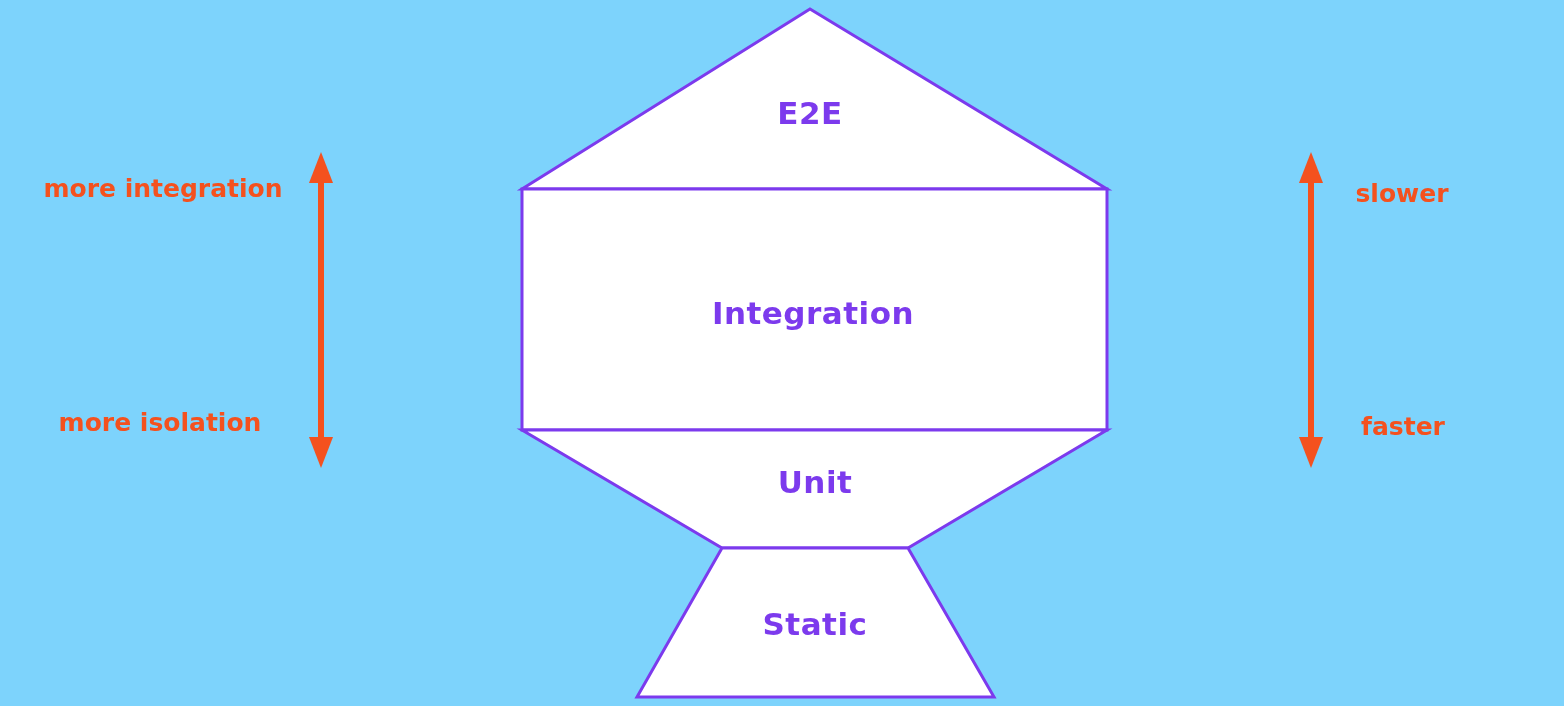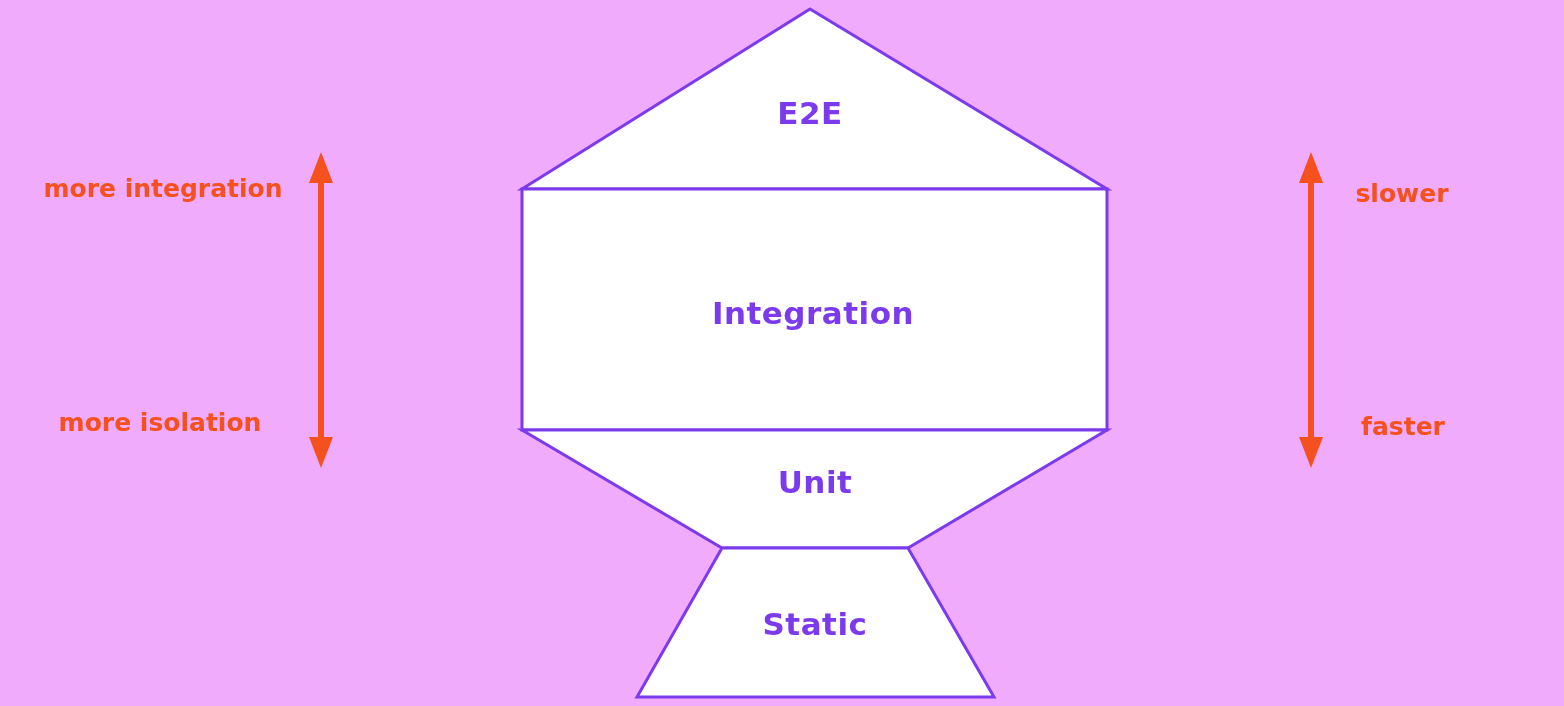--- a/index.html
+++ b/index.html
@@ -4,21 +4,21 @@
 <style>
   html, body {
     margin: 0;
     padding: 0;
     background: #ffffff;
   }
   .canvas {
     position: relative;
     width: 1564px;
     height: 706px;
-    background: #f0abfc;
+    background: #7dd3fc;
     overflow: hidden;
     font-family: "DejaVu Sans", "Liberation Sans", sans-serif;
   }
   svg { display: block; }
   text {
     font-family: "DejaVu Sans", "Liberation Sans", sans-serif;
   }
   .layer-label {
     font-size: 31px;
     font-weight: 700;

